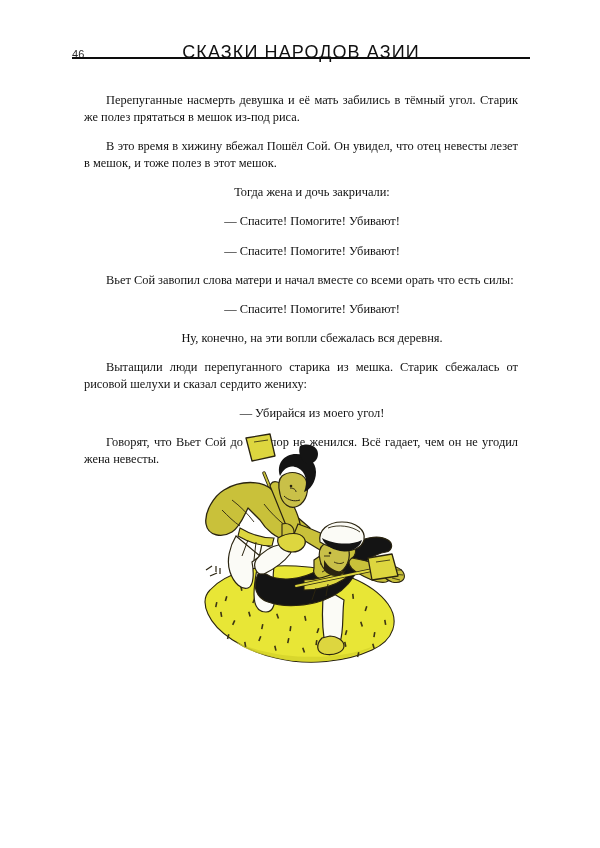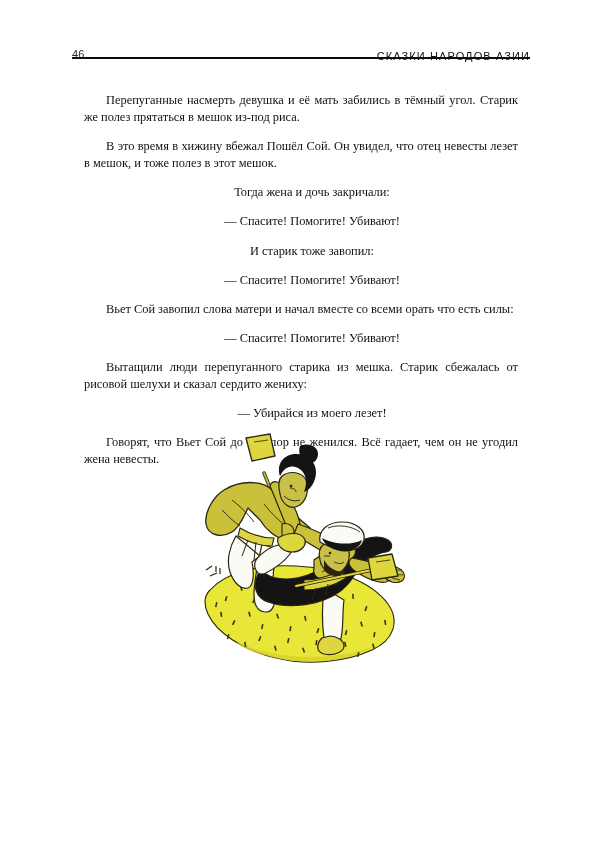--- a/index.html
+++ b/index.html
@@ -31,25 +31,25 @@
     top: 2px;
     font-family: Liberation Sans, sans-serif;
     font-size: 11px;
     color: #2a2a2a;
     letter-spacing: 0.2px;
     margin-top: 12px;
   }
   .runhead-title {
     position: absolute;
     left: 0;
-    top: 16px;
-    width: 458px;
-    text-align: right;
+    top: 8px;
+    width: 458px;
+    text-align: center;
     font-family: "Liberation Sans", "DejaVu Sans", sans-serif;
-    font-size: 11px;
+    font-size: 18px;
     letter-spacing: 1.1px;
     color: #111111;
     white-space: nowrap;
   }
   .runhead-rule {
     position: absolute;
     left: 72px;
     top: 57px;
     width: 458px;
     height: 2px;
@@ -99,26 +99,26 @@
     <div class="folio">46</div>
     <div class="runhead-title">СКАЗКИ НАРОДОВ АЗИИ</div>
   </div>
   <div class="runhead-rule"></div>
 
   <div class="textblock">
     <p class="para">Перепуганные насмерть девушка и её мать забились в тёмный угол. Старик же полез прятаться в мешок из-под риса.</p>
     <p class="para">В это время в хижину вбежал Пошёл Сой. Он увидел, что отец невесты лезет в мешок, и тоже полез в этот мешок.</p>
     <p class="para nojust">Тогда жена и дочь закричали:</p>
     <p class="para nojust">— Спасите! Помогите! Убивают!</p>
-    <p class="para nojust">И старик тоже завопил:</p>
     <p class="para nojust">— Спасите! Помогите! Убивают!</p>
     <p class="para">Вьет Сой завопил слова матери и начал вместе со всеми орать что есть силы:</p>
     <p class="para nojust">— Спасите! Помогите! Убивают!</p>
+    <p class="para nojust">Ну, конечно, на эти вопли сбежалась вся деревня.</p>
     <p class="para">Вытащили люди перепуганного старика из мешка. Старик сбежалась от рисовой шелухи и сказал сердито жениху:</p>
-    <p class="para nojust">— Убирайся из моего лезет!</p>
+    <p class="para nojust">— Убирайся из моего угол!</p>
     <p class="para">Говорят, что Вьет Сой до сих пор не женился. Всё гадает, чем он не угодил жена невесты.</p>
   </div>
 
   <div class="illus-wrap">
     <svg class="illus-svg" viewBox="0 0 216 262" xmlns="http://www.w3.org/2000/svg">
 
       <g>
         <path d="M14 170 C30 152 64 144 100 146 C140 148 176 162 192 184
                  C204 201 198 220 176 230 C150 242 112 246 80 238
                  C46 230 20 212 12 194 C7 183 8 176 14 170 Z" fill="#e8e636" stroke="#2a2410" stroke-width="1.1"></path>

